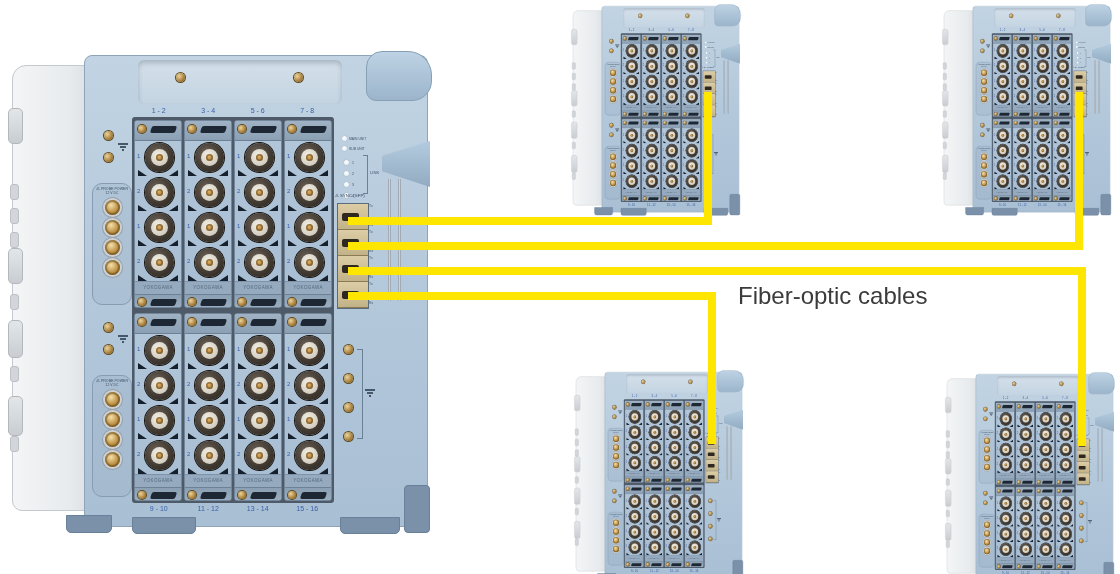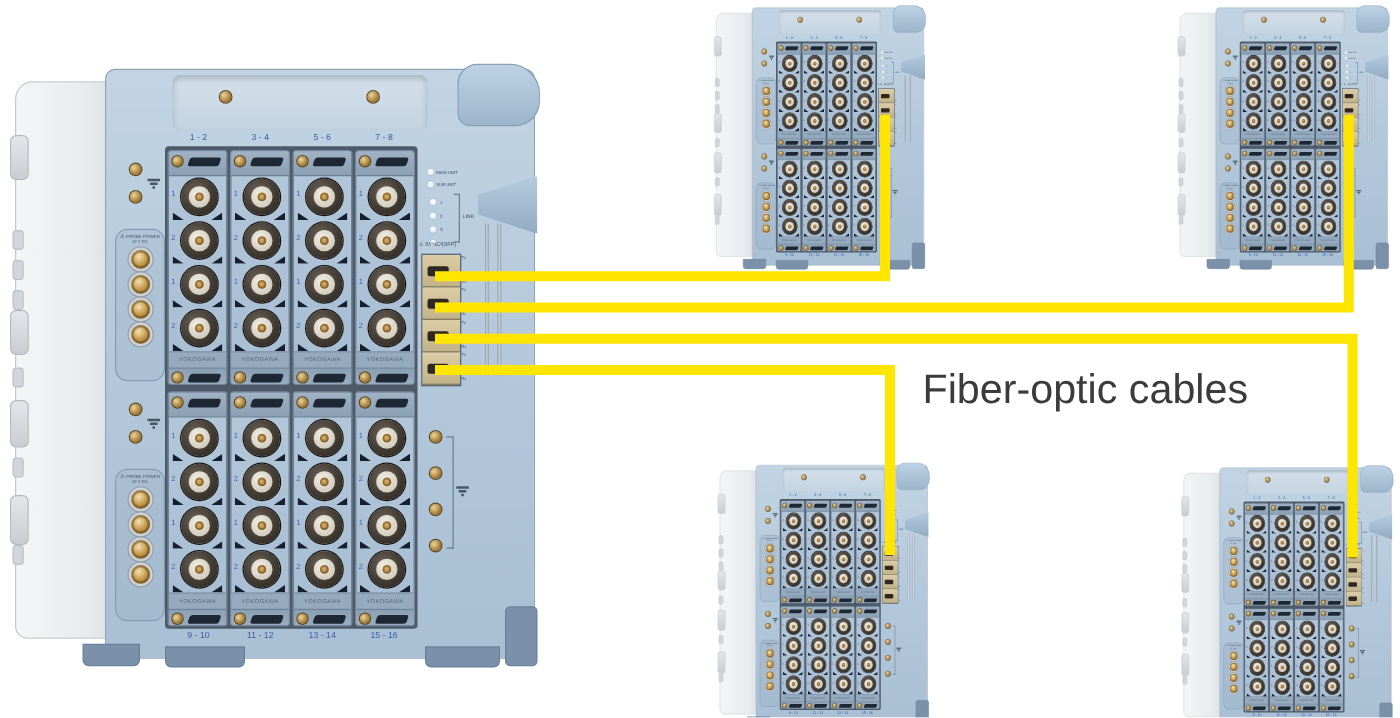--- a/index.html
+++ b/index.html
@@ -143,22 +143,22 @@
   .rod1{left:378px;} .rod2{left:388px;}
 
   .foot{position:absolute;background:#7b91a9;border:1px solid #68809a;}
   .f1{left:56px;top:460px;width:44px;height:16px;border-radius:0 0 5px 5px;}
   .f2{left:122px;top:462px;width:62px;height:15px;border-radius:0 0 5px 5px;}
   .f3{left:330px;top:462px;width:58px;height:15px;border-radius:0 0 5px 5px;}
   .f4{left:394px;top:430px;width:24px;height:46px;border-radius:4px;}
 
   
   .cables{position:absolute;left:0;top:0;z-index:5;pointer-events:none;}
-  .diagram-label{position:absolute;left:738px;top:292px;z-index:6;
-    font-size:33px;color:#3b3b3b;letter-spacing:0;white-space:nowrap;}
+  .diagram-label{position:absolute;left:738px;top:282px;z-index:6;
+    font-size:24px;color:#3b3b3b;letter-spacing:0;white-space:nowrap;}
 </style>
 </head>
 <body>
 
 <div class="scene">
   <div class="device-slot slot-main">
   <div class="device">
     <div class="side-panel">
       <span class="knob k1"></span>
       <span class="knob k2"></span>

